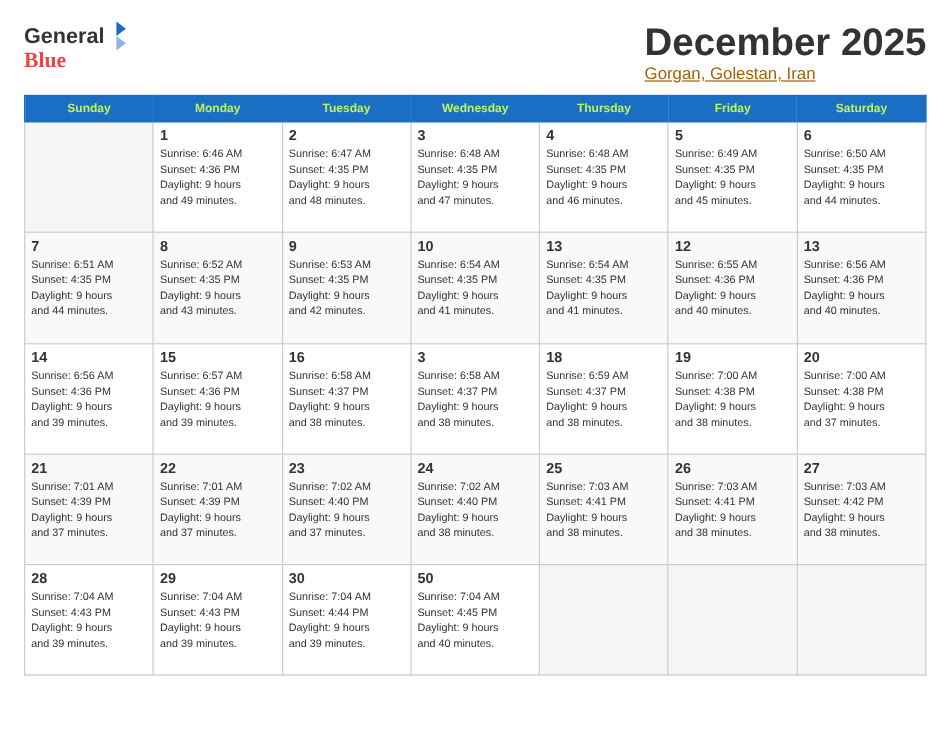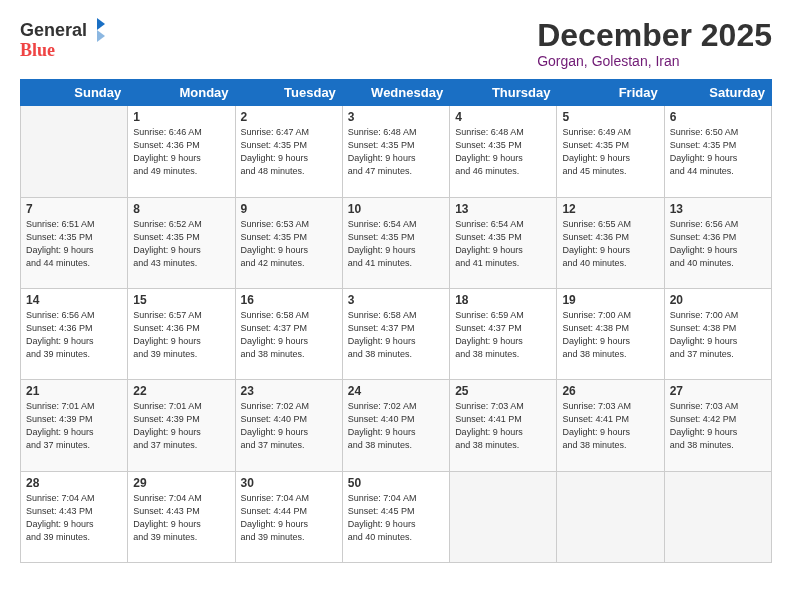--- a/index.html
+++ b/index.html
@@ -32,35 +32,36 @@
     .title-block {
     }
     .month-title {
       font-size: 32px;
       font-weight: bold;
       color: #333;
       line-height: 1.1;
     }
     .location {
       font-size: 14px;
-      color: #701a75;
+      color: #a16207;
+      text-decoration: underline;
     }
     .calendar {
       flex: 1;
       border: 1px solid #ccc;
       border-collapse: collapse;
       width: 100%;
       table-layout: fixed;
     }
     .calendar th {
       background: #1a6fc4;
-      color: #ffffff;
-      text-align: right;
+      color: #bef264;
+      text-align: center;
       padding: 5px 6px;
-      font-size: 13px;
+      font-size: 10px;
       font-weight: bold;
       border: 1px solid #1a6fc4;
     }
     .calendar td {
       border: 1px solid #ccc;
       vertical-align: top;
       padding: 4px 5px;
       font-size: 9.5px;
       color: #333;
       height: 82px;

